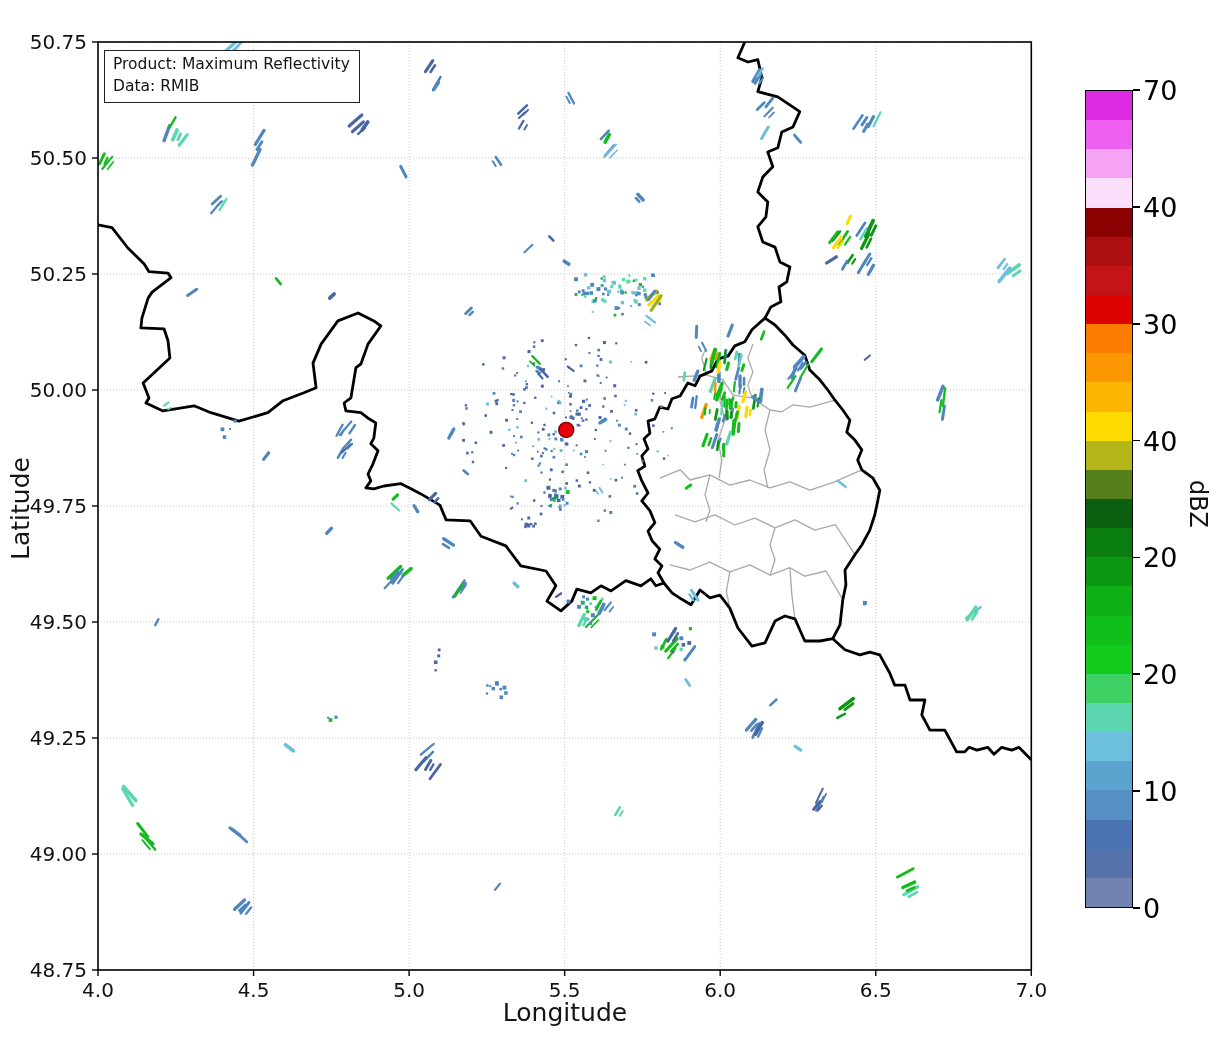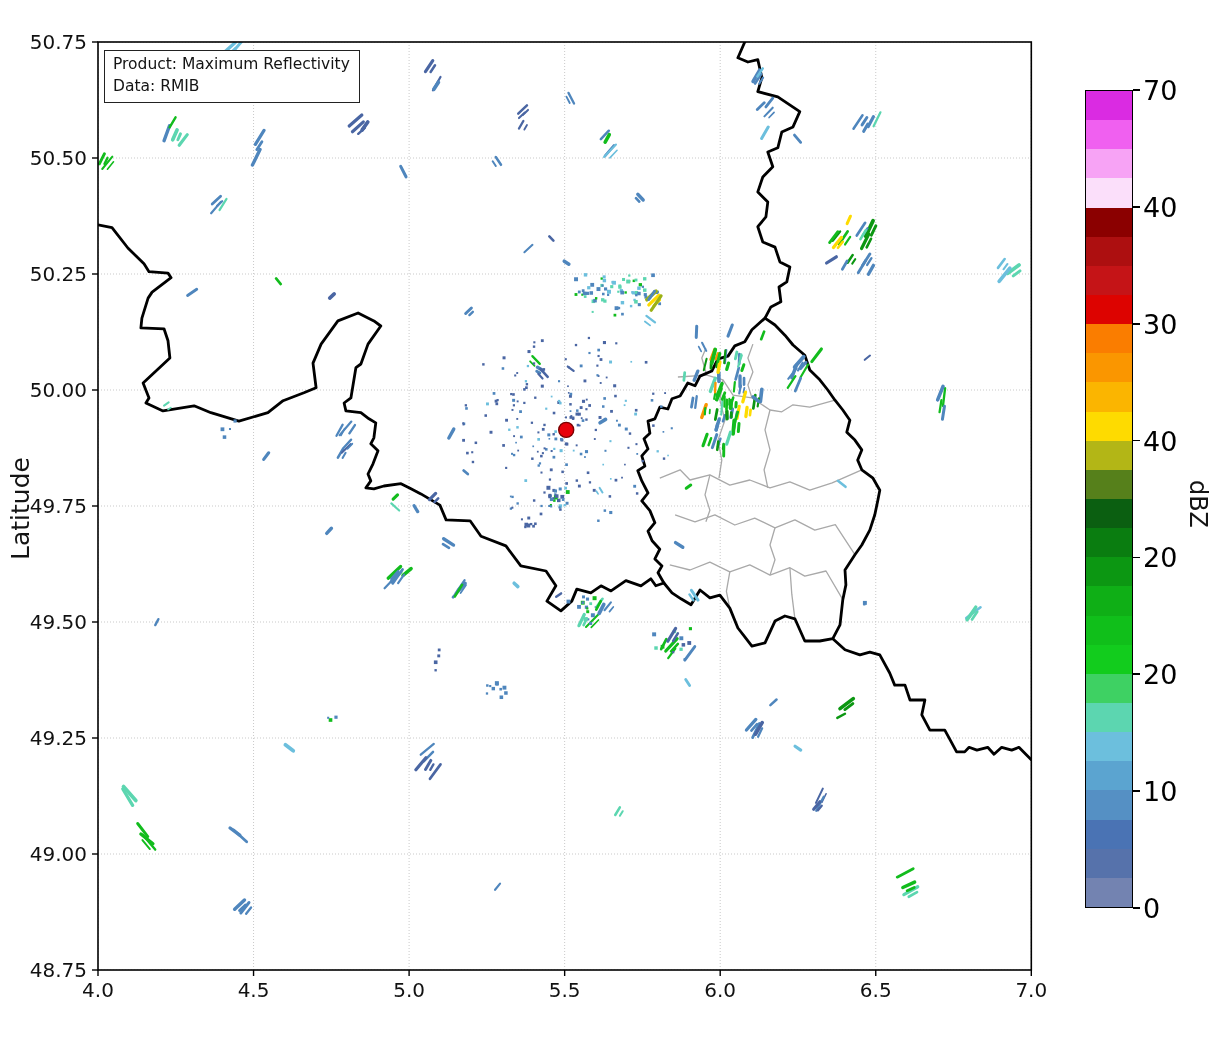--- a/index.html
+++ b/index.html
@@ -782,20 +782,21 @@
         <text x="87" y="165" text-anchor="end" font-size="20px">50.50</text>
         <text x="87" y="49" text-anchor="end" font-size="20px">50.75</text>
       </g>
     </svg>
 
   <div class="annot">
     <div>Product: Maximum Reflectivity</div>
     <div>Data: RMIB</div>
   </div>
 
+  <div class="xlabel">Longitude</div>
   <div class="ylabel">Latitude</div>
 
   <div class="cbar" id="cbar">
       <div class="cell" style="background: rgb(218, 43, 226);"></div>
       <div class="cell" style="background: rgb(240, 96, 240);"></div>
       <div class="cell" style="background: rgb(247, 163, 245);"></div>
       <div class="cell" style="background: rgb(251, 223, 250);"></div>
       <div class="cell" style="background: rgb(139, 0, 0);"></div>
       <div class="cell" style="background: rgb(173, 15, 16);"></div>
       <div class="cell" style="background: rgb(197, 20, 23);"></div>

